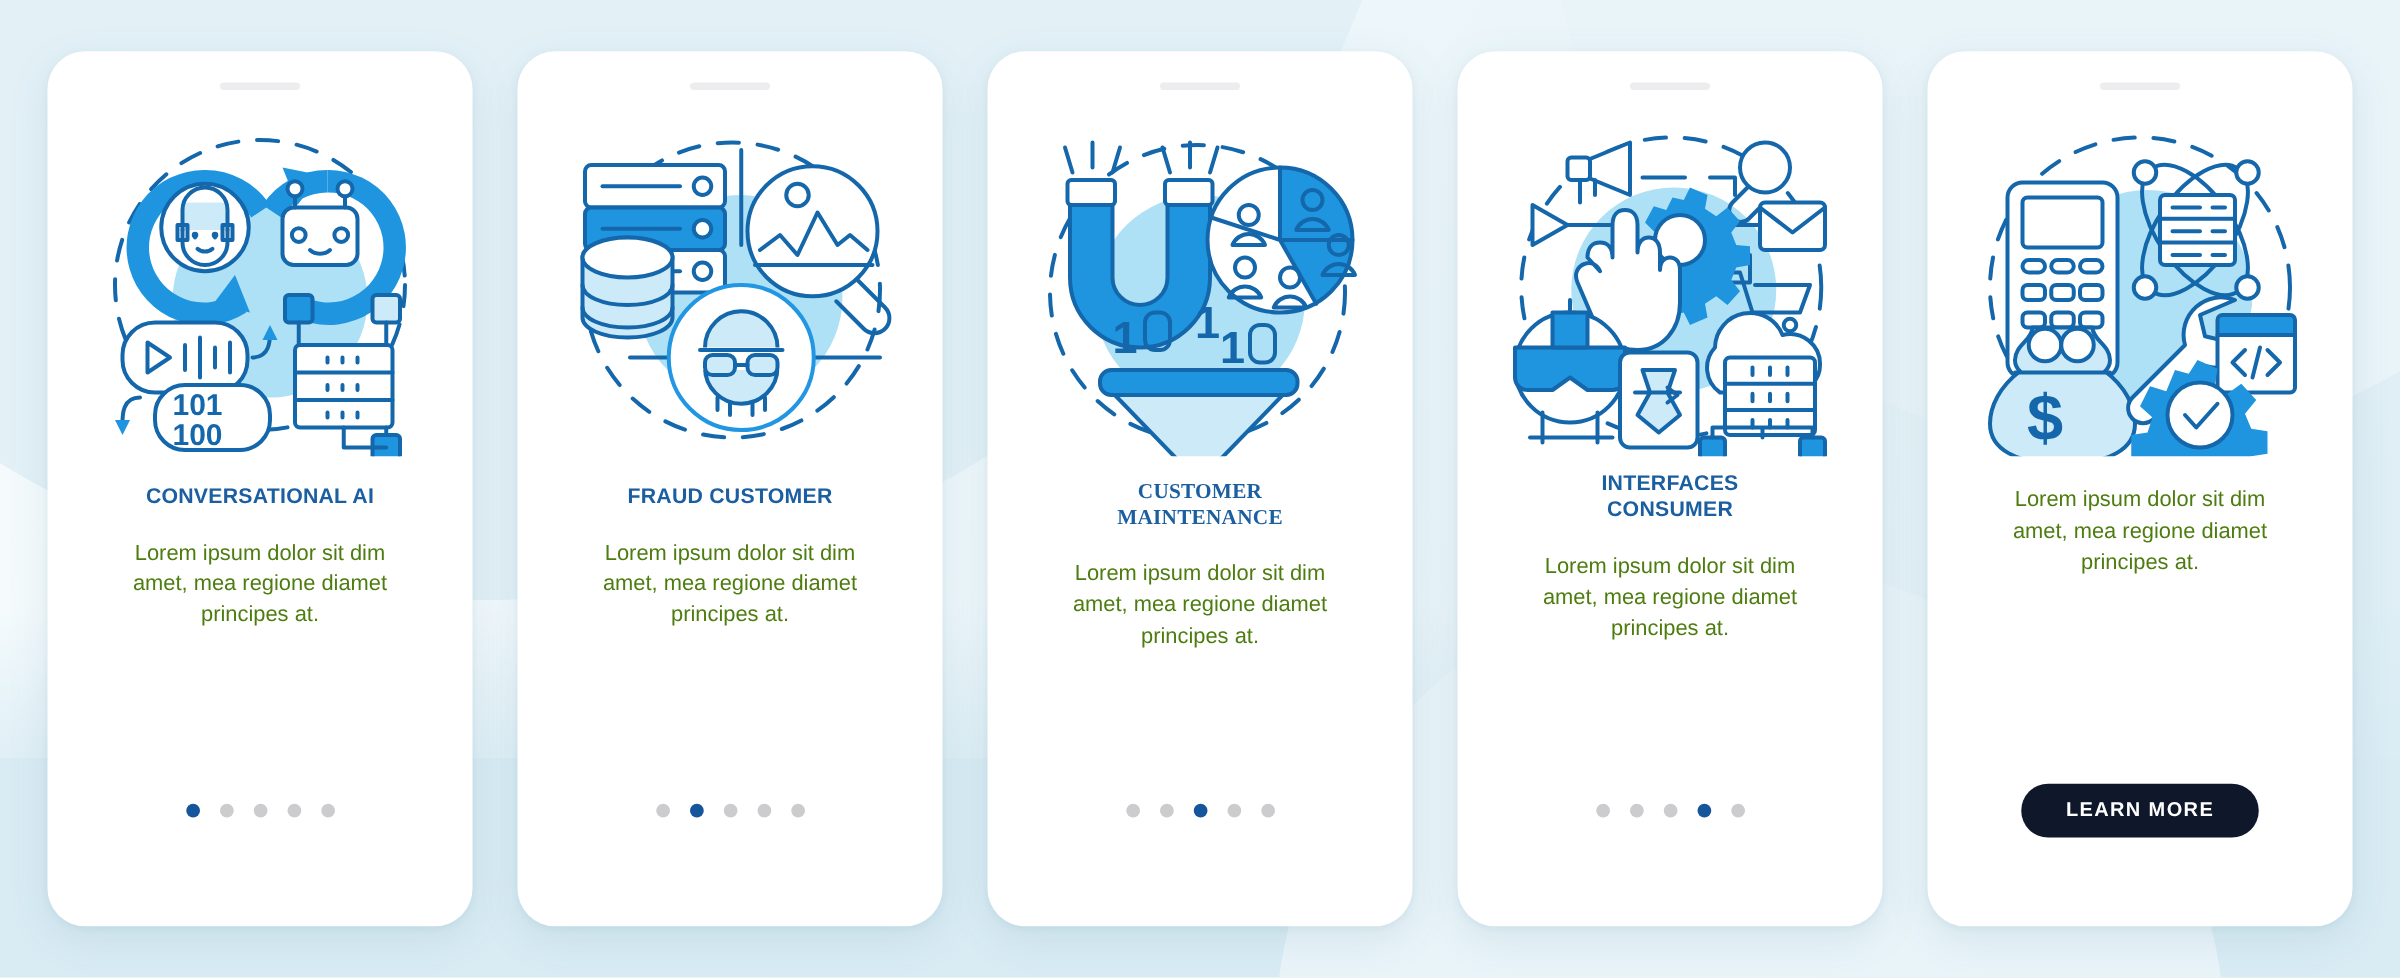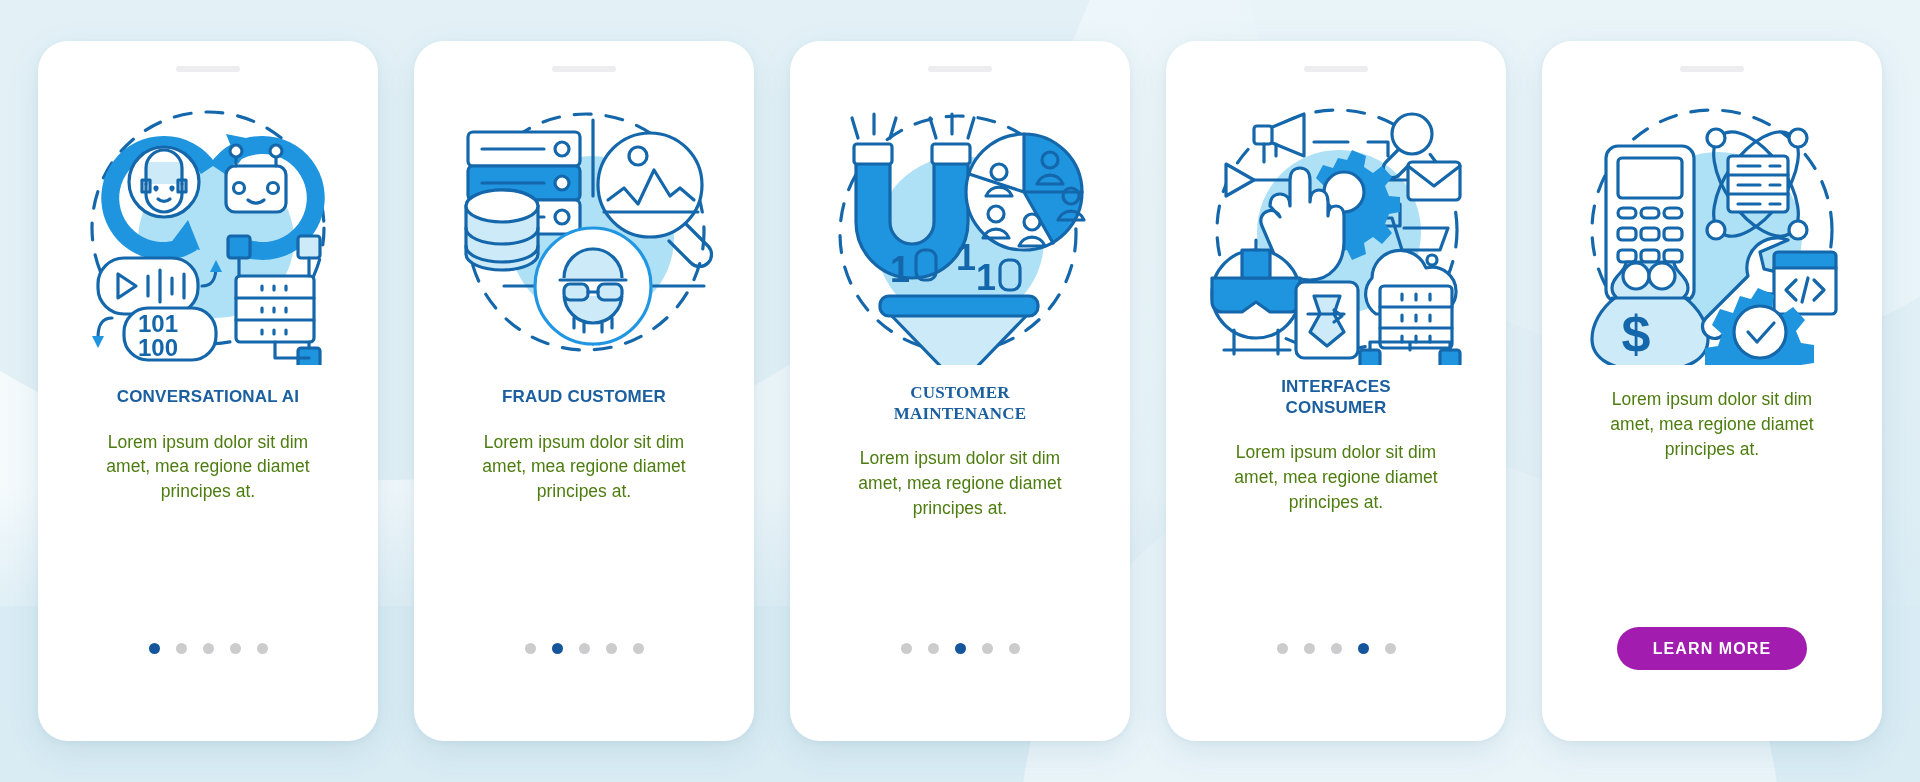--- a/index.html
+++ b/index.html
@@ -50,21 +50,21 @@
     width:242px;margin-top:22px;
   }
 
   .spacer{flex:1 1 auto;}
 
   .dots{display:flex;gap:16px;align-items:center;justify-content:center;margin-bottom:87px;}
   .dot{width:11px;height:11px;border-radius:50%;background:#ccccce;}
   .dot.active{background:#14559c;}
 
   .cta{
-    background:#a21caf;color:#fff;border:none;border-radius:24px;
+    background:#0f172a;color:#fff;border:none;border-radius:24px;
     font-family:inherit;font-size:16px;font-weight:bold;letter-spacing:1.1px;
     padding:0 36px;height:43px;line-height:43px;margin-bottom:71px;cursor:pointer;
   }
 
   
   .ln{fill:none;stroke:#1567ab;stroke-width:3.2;stroke-linecap:round;stroke-linejoin:round;}
   .ln2{fill:none;stroke:#2196e3;stroke-width:3.2;stroke-linecap:round;stroke-linejoin:round;}
   .fl-dk{fill:#1f95e0;}
   .fl-lt{fill:#cdeaf8;}
   .fl-w{fill:#ffffff;}

